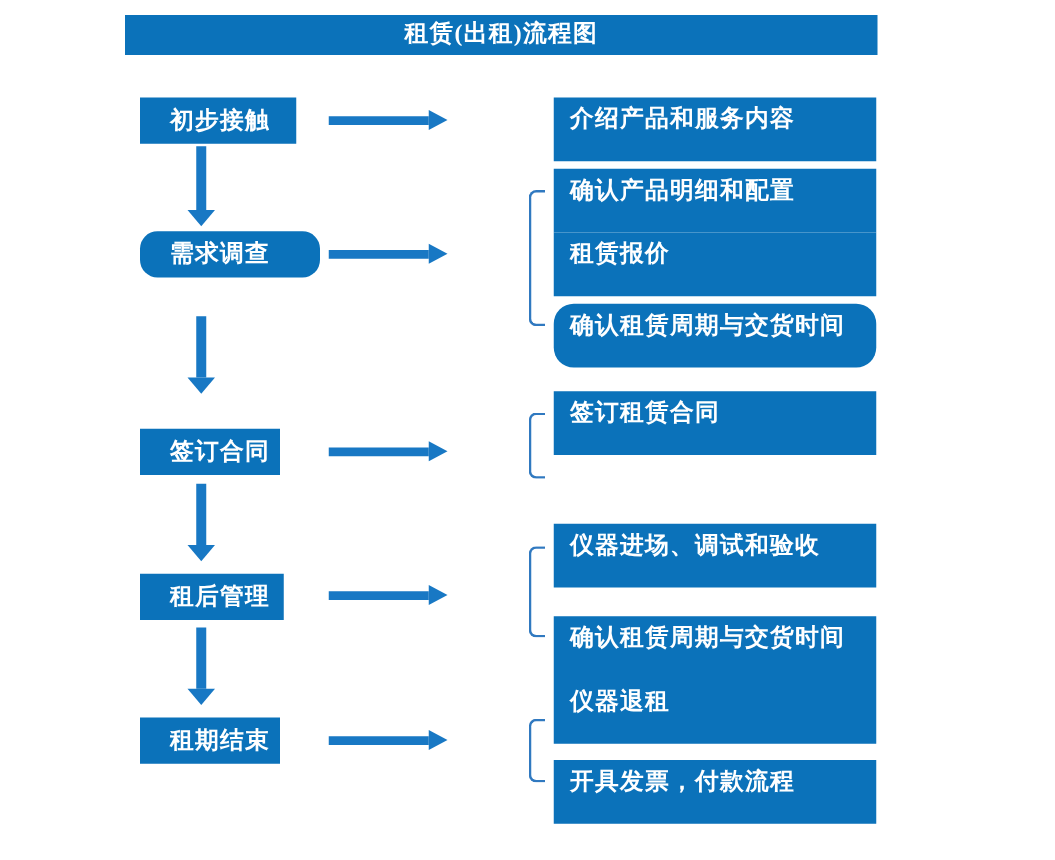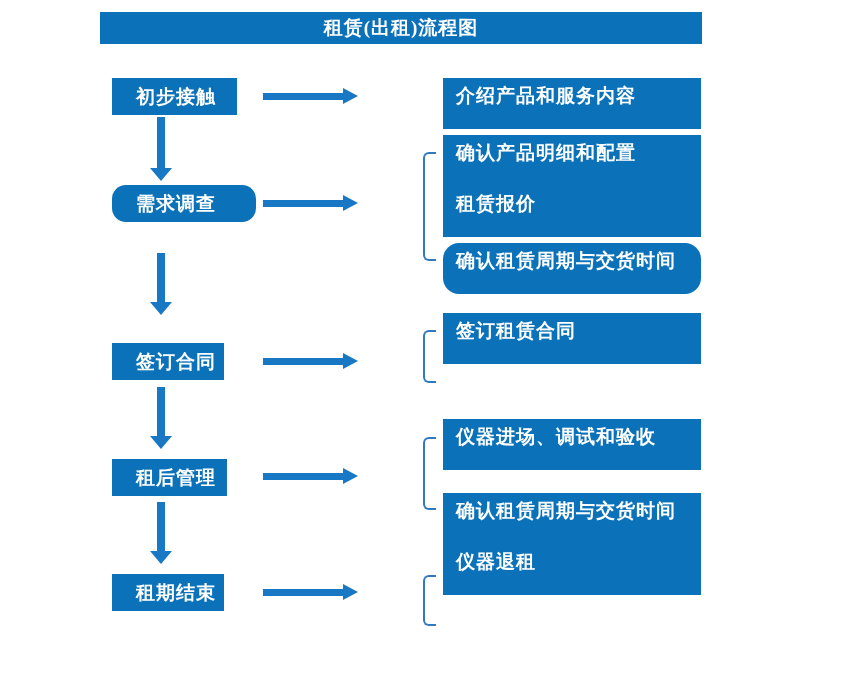--- a/index.html
+++ b/index.html
@@ -180,14 +180,15 @@
   <div class="out-box" style="top:186px;">租赁报价</div>
   <div class="out-box" style="top:135px;">确认产品明细和配置</div>
   <div class="out-box" style="top:243px;border-radius:16px;">确认租赁周期与交货时间</div>
 
   <div class="out-box" style="top:313px;">签订租赁合同</div>
 
   <div class="out-box" style="top:419px;">仪器进场、调试和验收</div>
   <div class="out-box" style="top:493px;">确认租赁周期与交货时间</div>
 
   <div class="out-box" style="top:544px;">仪器退租</div>
+  <div class="out-box" style="top:608px;">开具发票，付款流程</div>
 
 </div>
 
 </body></html>

